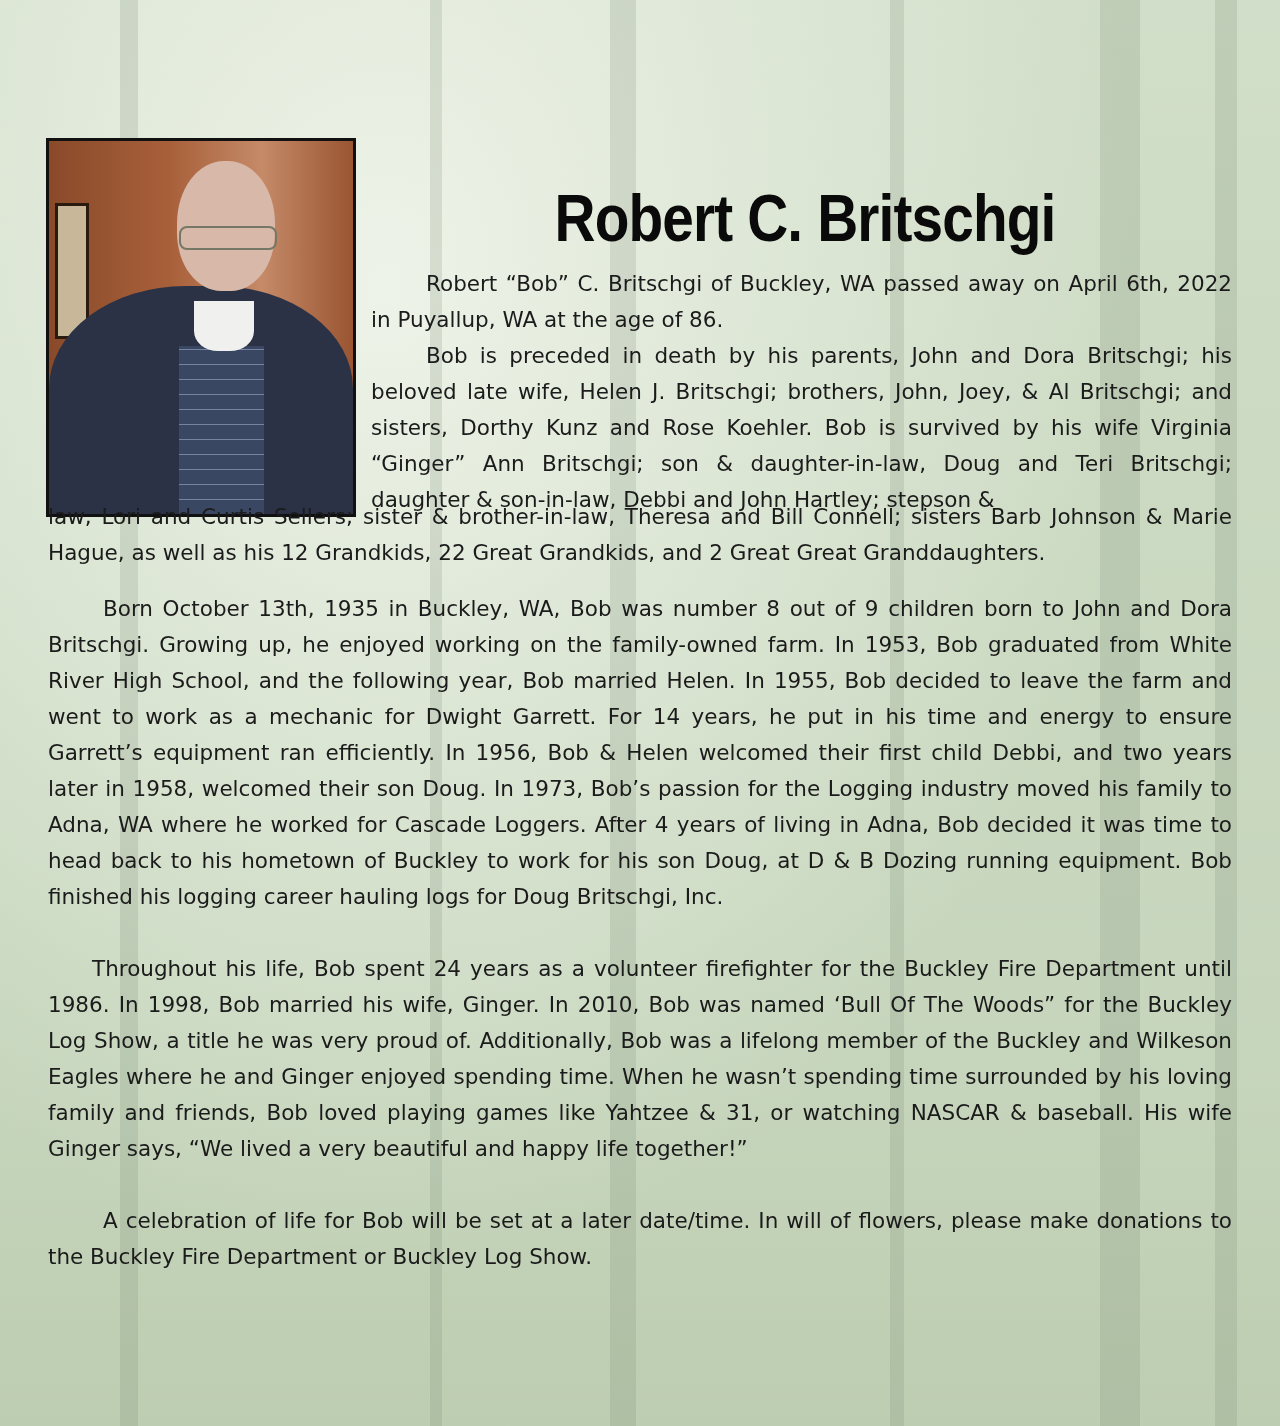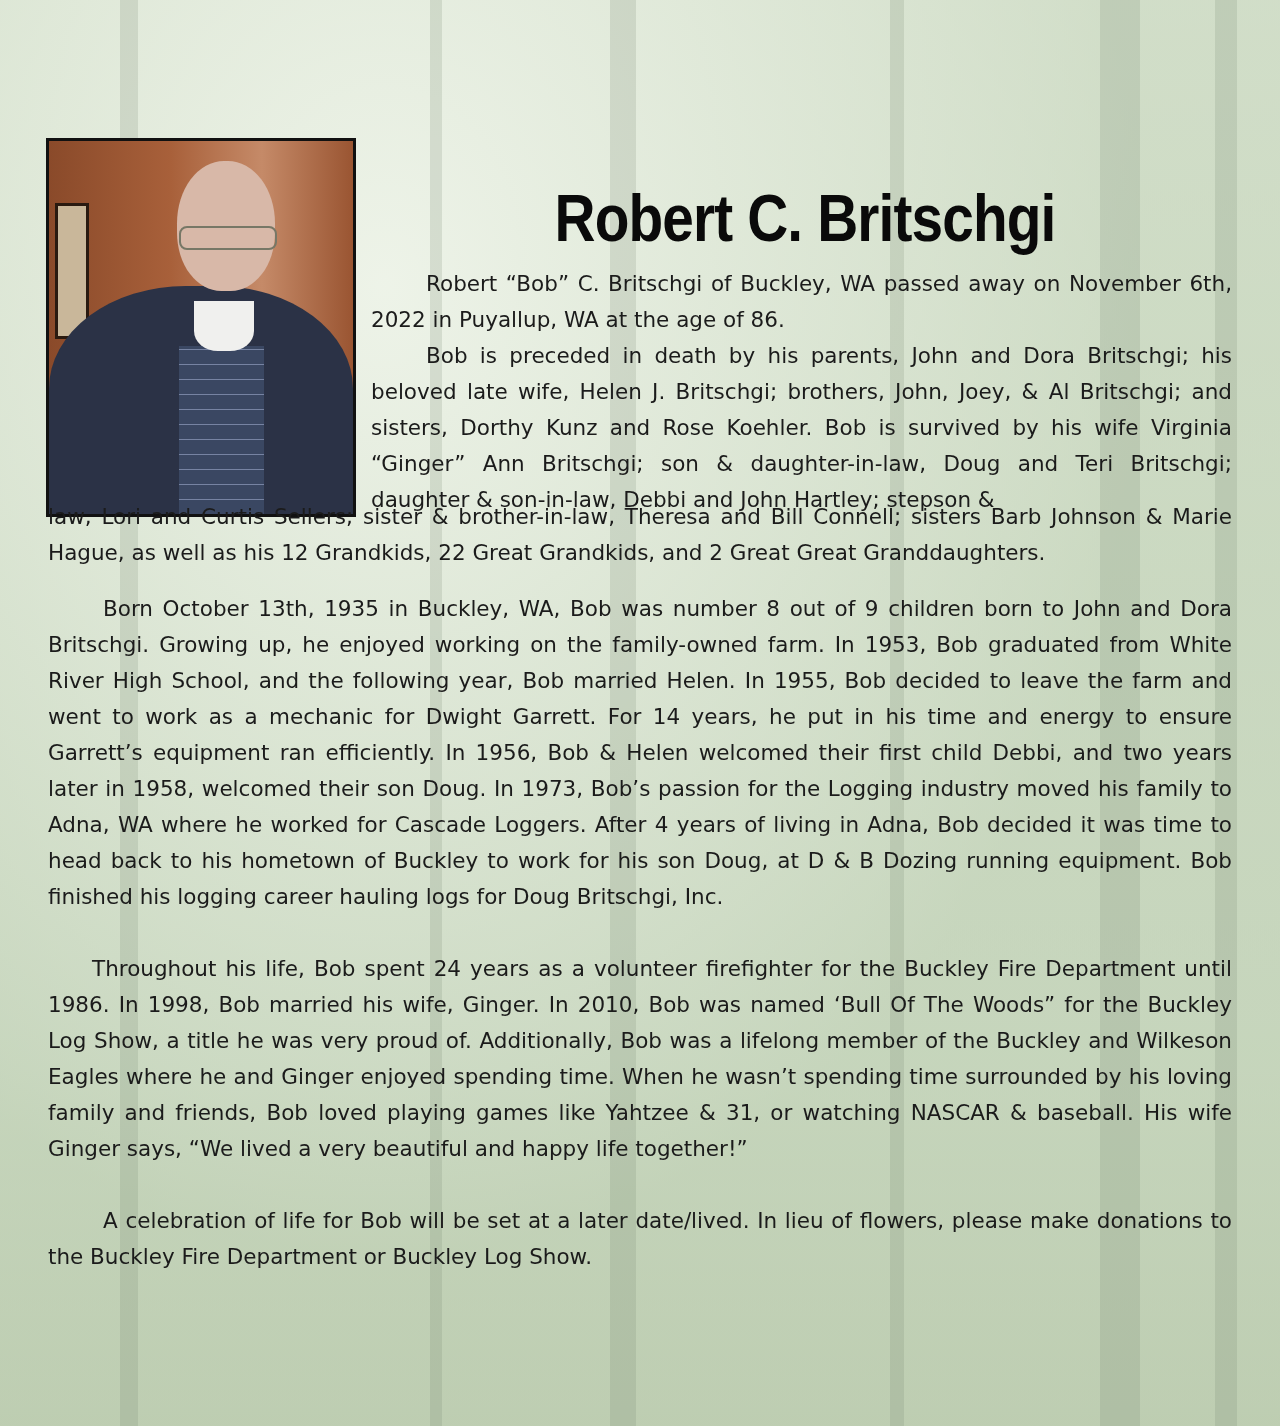--- a/index.html
+++ b/index.html
@@ -52,18 +52,18 @@
   <div class="frame-pic"></div>
   <div class="jacket"></div>
   <div class="plaid"></div>
   <div class="shirt"></div>
   <div class="head"></div>
   <div class="glasses"></div>
 </div>
 
 <h1 class="title">Robert C. Britschgi</h1>
 
-<p class="para indent" style="left:371px;top:266px;width:861px;">Robert “Bob” C. Britschgi of Buckley, WA passed away on November 6th, 2022 in Puyallup, WA at the age of 86.</p>
+<p class="para indent" style="left:371px;top:266px;width:861px;">Robert “Bob” C. Britschgi of Buckley, WA passed away on April 6th, 2022 in Puyallup, WA at the age of 86.</p>
 <p class="para indent" style="left:371px;top:338px;width:861px;">Bob is preceded in death by his parents, John and Dora Britschgi; his beloved late wife, Helen J. Britschgi; brothers, John, Joey, &amp; Al Britschgi; and sisters, Dorthy Kunz and Rose Koehler. Bob is survived by his wife Virginia “Ginger” Ann Britschgi; son &amp; daughter-in-law, Doug and Teri Britschgi; daughter &amp; son-in-law, Debbi and John Hartley; stepson &amp;</p>
 <p class="para" style="left:48px;top:499px;width:1184px;">law, Lori and Curtis Sellers; sister &amp; brother-in-law, Theresa and Bill Connell; sisters Barb Johnson &amp; Marie Hague, as well as his 12 Grandkids, 22 Great Grandkids, and 2 Great Great Granddaughters.</p>
 <p class="para indent" style="left:48px;top:591px;width:1184px;">Born October 13th, 1935 in Buckley, WA, Bob was number 8 out of 9 children born to John and Dora Britschgi. Growing up, he enjoyed working on the family-owned farm. In 1953, Bob graduated from White River High School, and the following year, Bob married Helen. In 1955, Bob decided to leave the farm and went to work as a mechanic for Dwight Garrett. For 14 years, he put in his time and energy to ensure Garrett’s equipment ran efficiently. In 1956, Bob &amp; Helen welcomed their first child Debbi, and two years later in 1958, welcomed their son Doug. In 1973, Bob’s passion for the Logging industry moved his family to Adna, WA where he worked for Cascade Loggers. After 4 years of living in Adna, Bob decided it was time to head back to his hometown of Buckley to work for his son Doug, at D &amp; B Dozing running equipment. Bob finished his logging career hauling logs for Doug Britschgi, Inc.</p>
 <p class="para indent" style="left:48px;top:951px;width:1184px;text-indent:44px;">Throughout his life, Bob spent 24 years as a volunteer firefighter for the Buckley Fire Department until 1986. In 1998, Bob married his wife, Ginger. In 2010, Bob was named ‘Bull Of The Woods” for the Buckley Log Show, a title he was very proud of. Additionally, Bob was a lifelong member of the Buckley and Wilkeson Eagles where he and Ginger enjoyed spending time. When he wasn’t spending time surrounded by his loving family and friends, Bob loved playing games like Yahtzee &amp; 31, or watching NASCAR &amp; baseball. His wife Ginger says, “We lived a very beautiful and happy life together!”</p>
-<p class="para indent" style="left:48px;top:1203px;width:1184px;">A celebration of life for Bob will be set at a later date/lived. In lieu of flowers, please make donations to the Buckley Fire Department or Buckley Log Show.</p>
+<p class="para indent" style="left:48px;top:1203px;width:1184px;">A celebration of life for Bob will be set at a later date/time. In will of flowers, please make donations to the Buckley Fire Department or Buckley Log Show.</p>
 
 </body></html>

